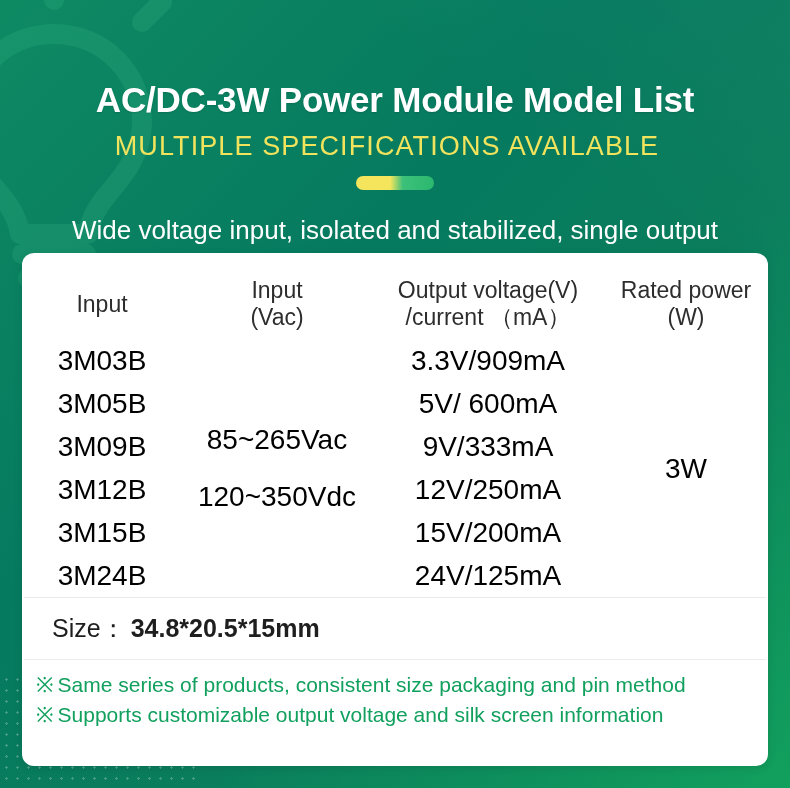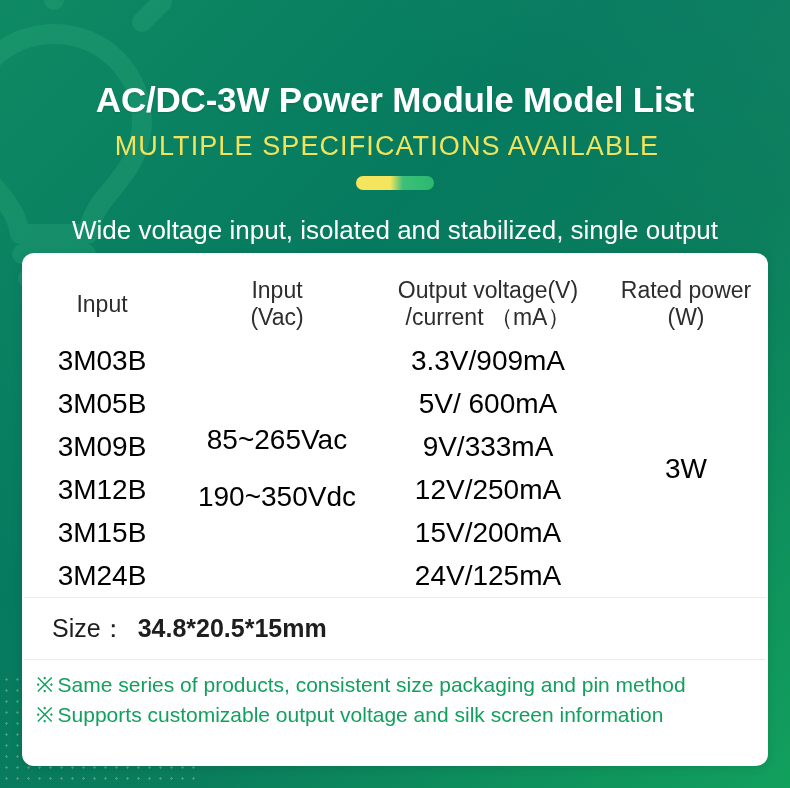--- a/index.html
+++ b/index.html
@@ -162,21 +162,21 @@
 
   .size-row {
     padding: 14px 0 14px 30px;
     font-size: 25px;
     color: #1e1e1e;
     font-weight: bold;
     letter-spacing: 0px;
     white-space: nowrap;
   }
   .size-label { font-weight: normal; }
-  .size-value { font-weight: bold; margin-left: 12px; }
+  .size-value { font-weight: bold; margin-left: 5px; }
 
   .notes {
     padding: 10px 0 0 14px;
   }
   .note-line {
     font-size: 21px;
     color: #12a05e;
     line-height: 1.42;
     white-space: nowrap;
   }
@@ -241,21 +241,21 @@
             <div>(W)</div>
           </th>
         </tr>
       </thead>
       <tbody>
         <tr>
           <td class="cell-model">3M03B</td>
           <td class="cell-input" rowspan="6">
             <div class="input-stack">
               <span>85~265Vac</span>
-              <span>190~350Vdc</span>
+              <span>120~350Vdc</span>
             </div>
           </td>
           <td>3.3V/909mA</td>
           <td class="cell-power" rowspan="6">3W</td>
         </tr>
         <tr>
           <td class="cell-model">3M05B</td>
           <td>5V/ 600mA</td>
         </tr>
         <tr>

